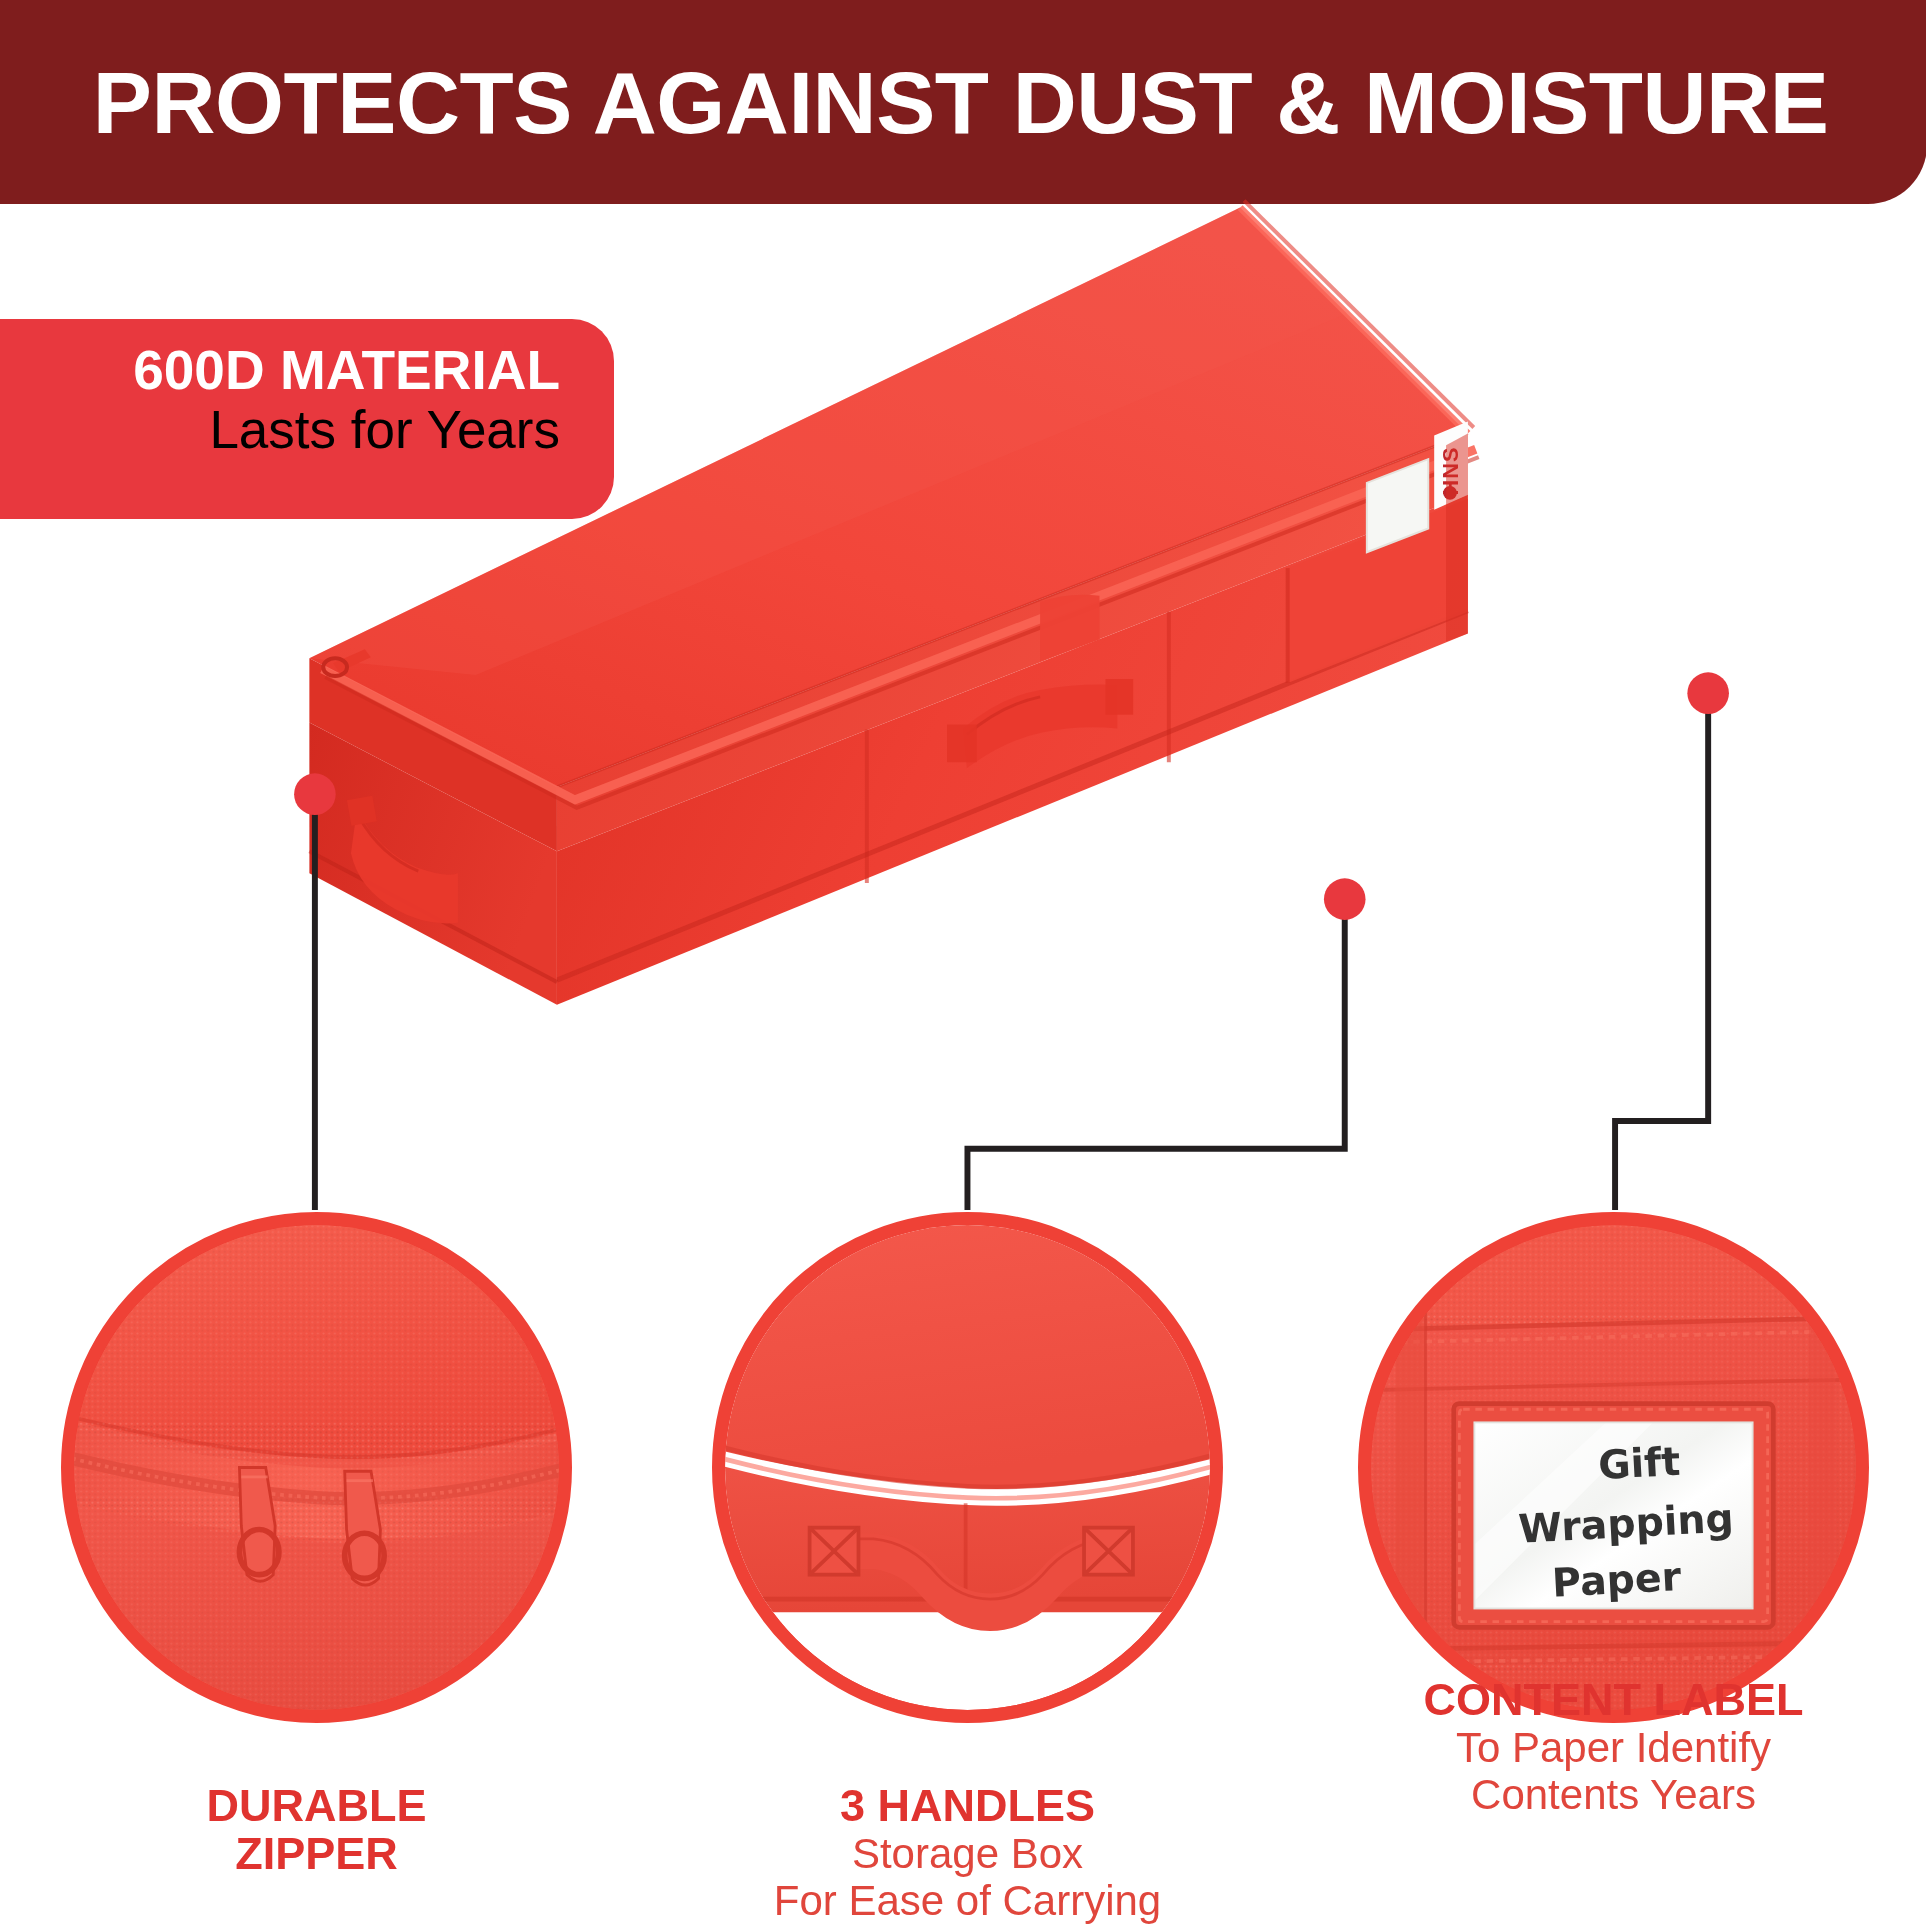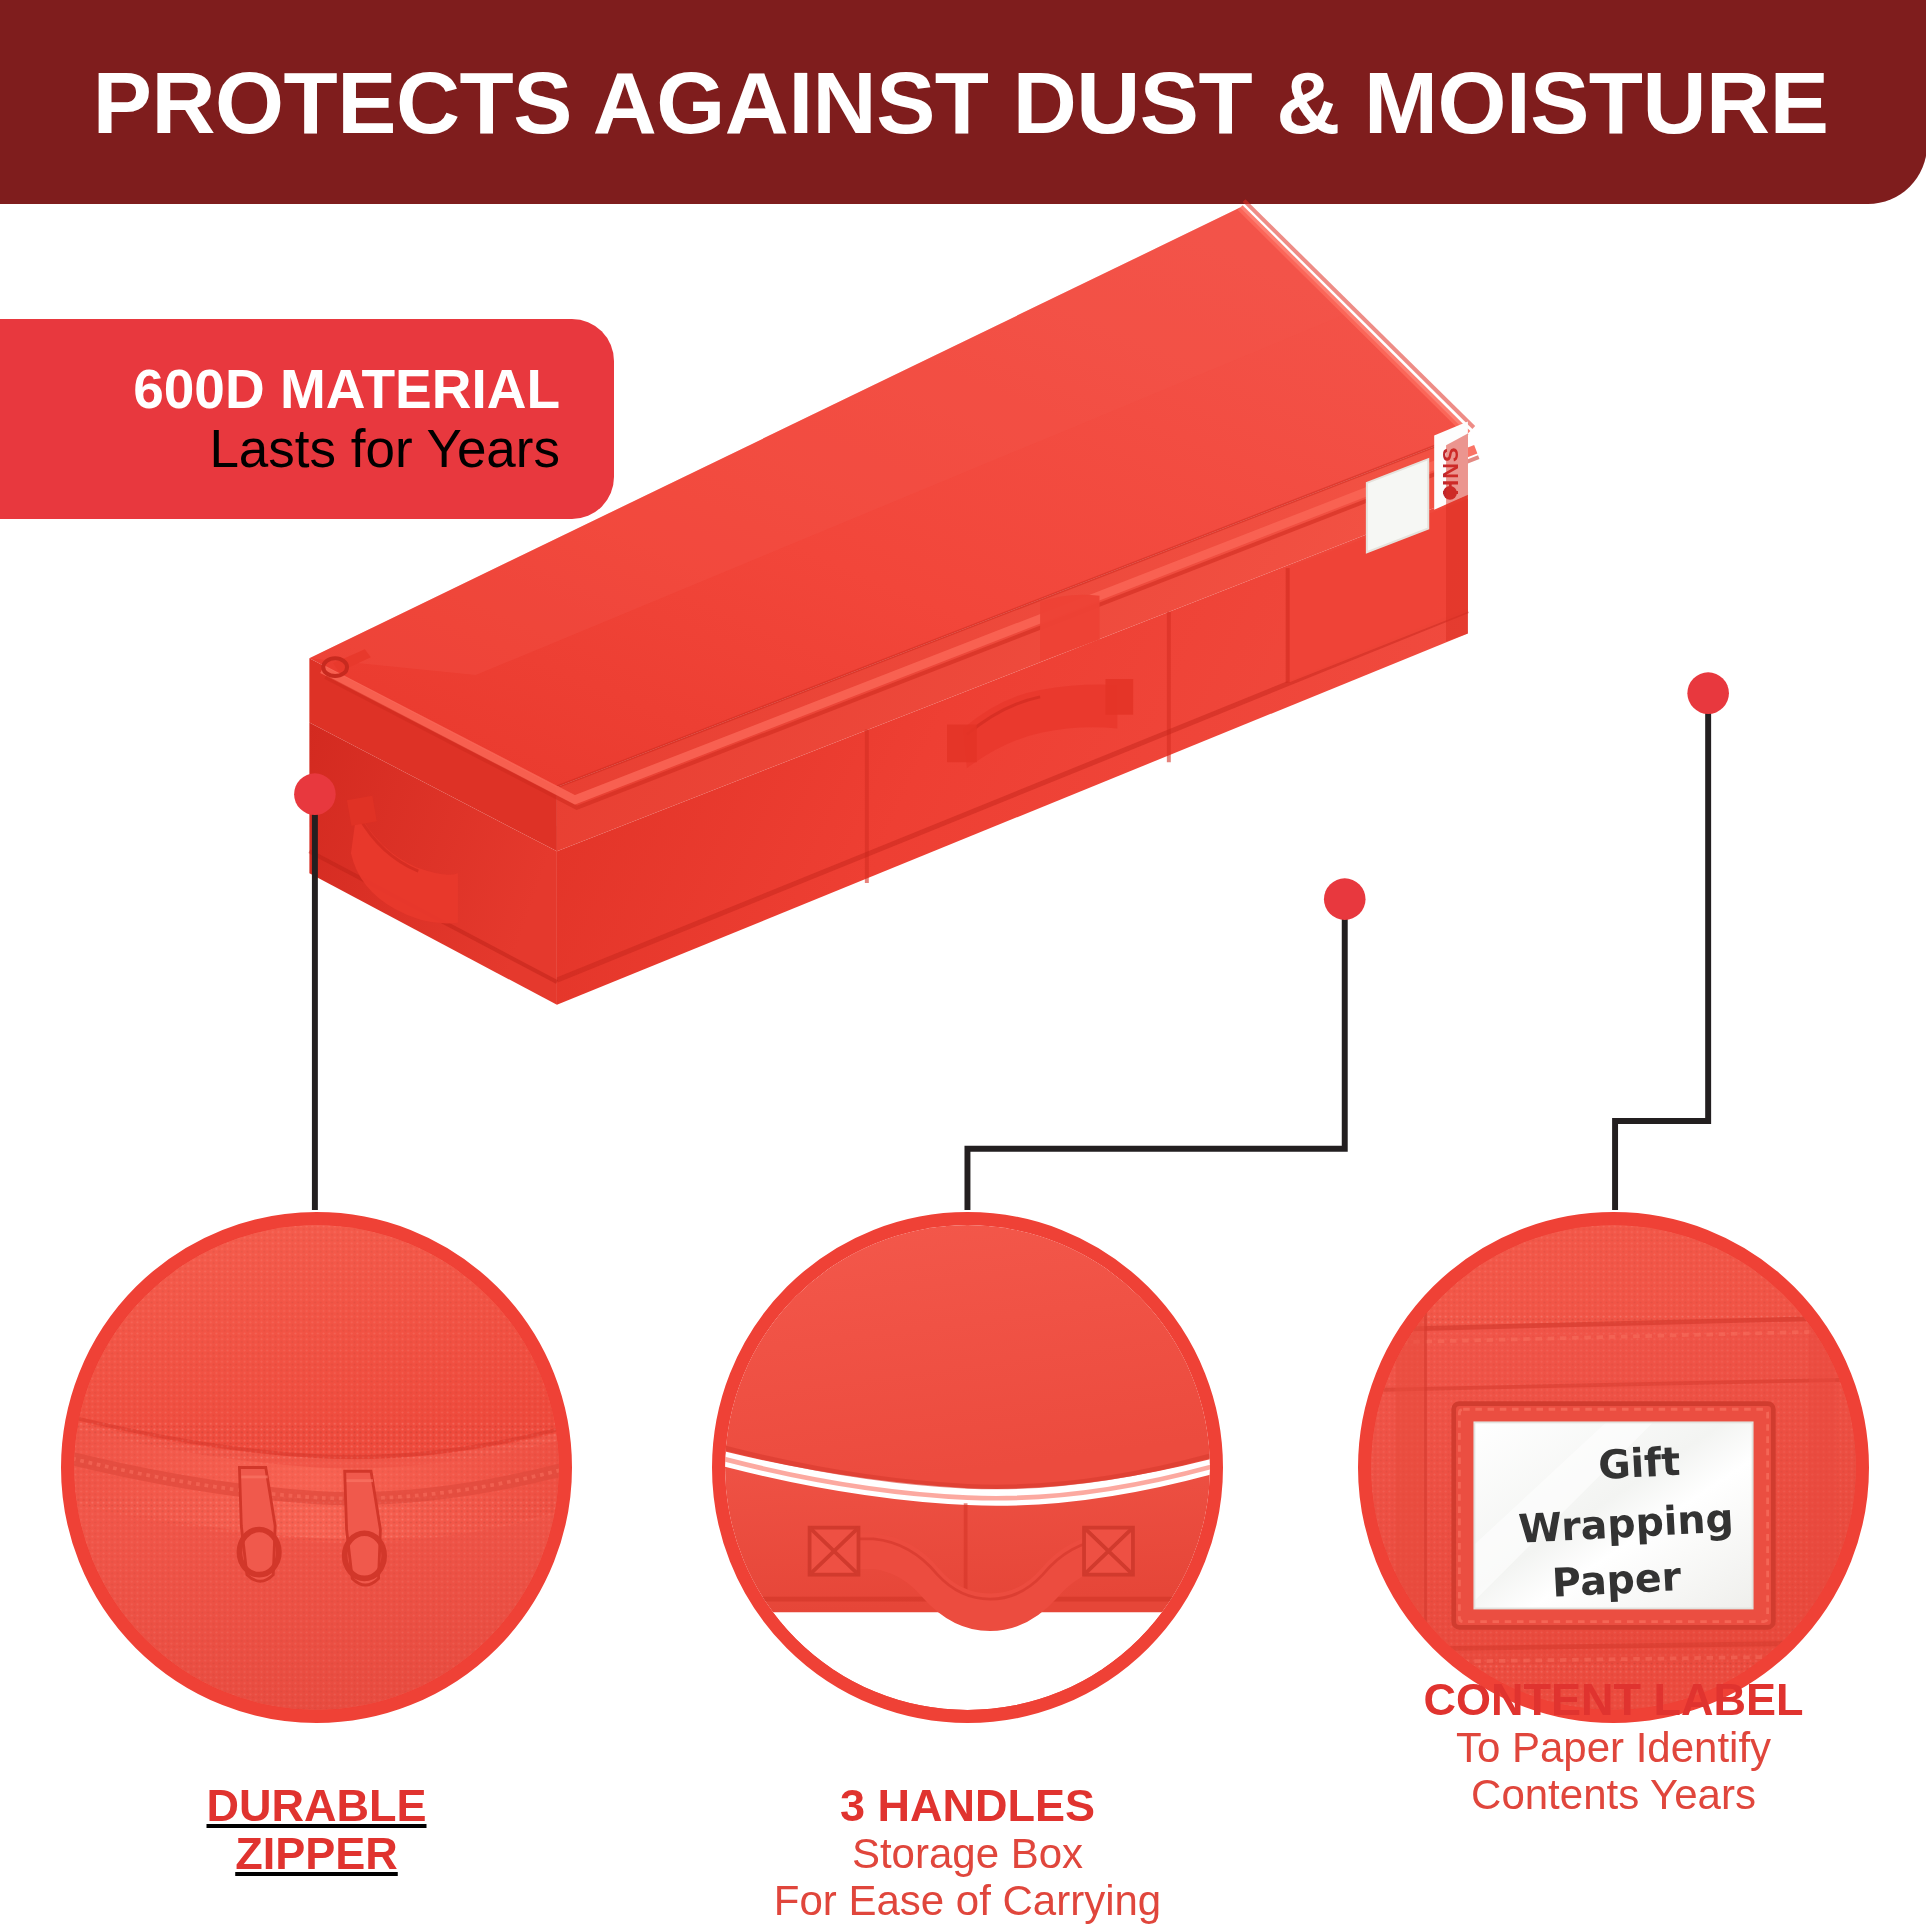--- a/index.html
+++ b/index.html
@@ -22,21 +22,21 @@
     padding-left:91px;line-height:1;white-space:nowrap;
     transform:scaleX(1.02);transform-origin:left center;
   }
 
   
   #material-badge{
     position:absolute;left:0;top:319px;width:614px;height:200px;
     background:#E8383E;
     border-top-right-radius:42px;border-bottom-right-radius:42px;
     box-sizing:border-box;padding:22px 54px 22px 0;
-    display:flex;flex-direction:column;align-items:flex-end;justify-content:center;
+    display:flex;flex-direction:column;align-items:flex-end;
   }
   #material-badge .b-title{
     color:#fff;font-weight:bold;font-size:55px;line-height:1.08;letter-spacing:0px;
   }
   #material-badge .b-sub{
     color:#000000;font-weight:normal;font-size:53px;line-height:1.12;letter-spacing:0px;
   }
 
   
   #product-hero{position:absolute;left:248px;top:168px;width:1406px;height:822px;}
@@ -350,21 +350,21 @@
 
         <g>
           <text id="lbl1" x="286" y="268" fill="#333333" font-family="'DejaVu Sans', sans-serif" font-size="42" font-weight="bold" text-anchor="middle" transform="rotate(-3 286 268)">Gift</text>
           <text id="lbl2" x="272" y="332" fill="#333333" font-family="'DejaVu Sans', sans-serif" font-size="42" font-weight="bold" text-anchor="middle" transform="rotate(-3 272 332)">Wrapping</text>
           <text id="lbl3" x="262" y="392" fill="#333333" font-family="'DejaVu Sans', sans-serif" font-size="42" font-weight="bold" text-anchor="middle" transform="rotate(-3 262 392)">Paper</text>
         </g>
       </svg>
     </div>
   </div>
 
-  <div class="caption" style="left:59px;top:1782px;width:515px;text-decoration:underline;">
+  <div class="caption" style="left:59px;top:1782px;width:515px;">
     <div class="c-title">
       <span class="hidden-line">DURABLE</span>
       <span class="hidden-line">ZIPPER</span>
     </div>
   </div>
 
   <div class="caption" style="left:710px;top:1782px;width:515px;">
     <div class="c-title">
       <span class="hidden-line">3 HANDLES</span>
     </div>

